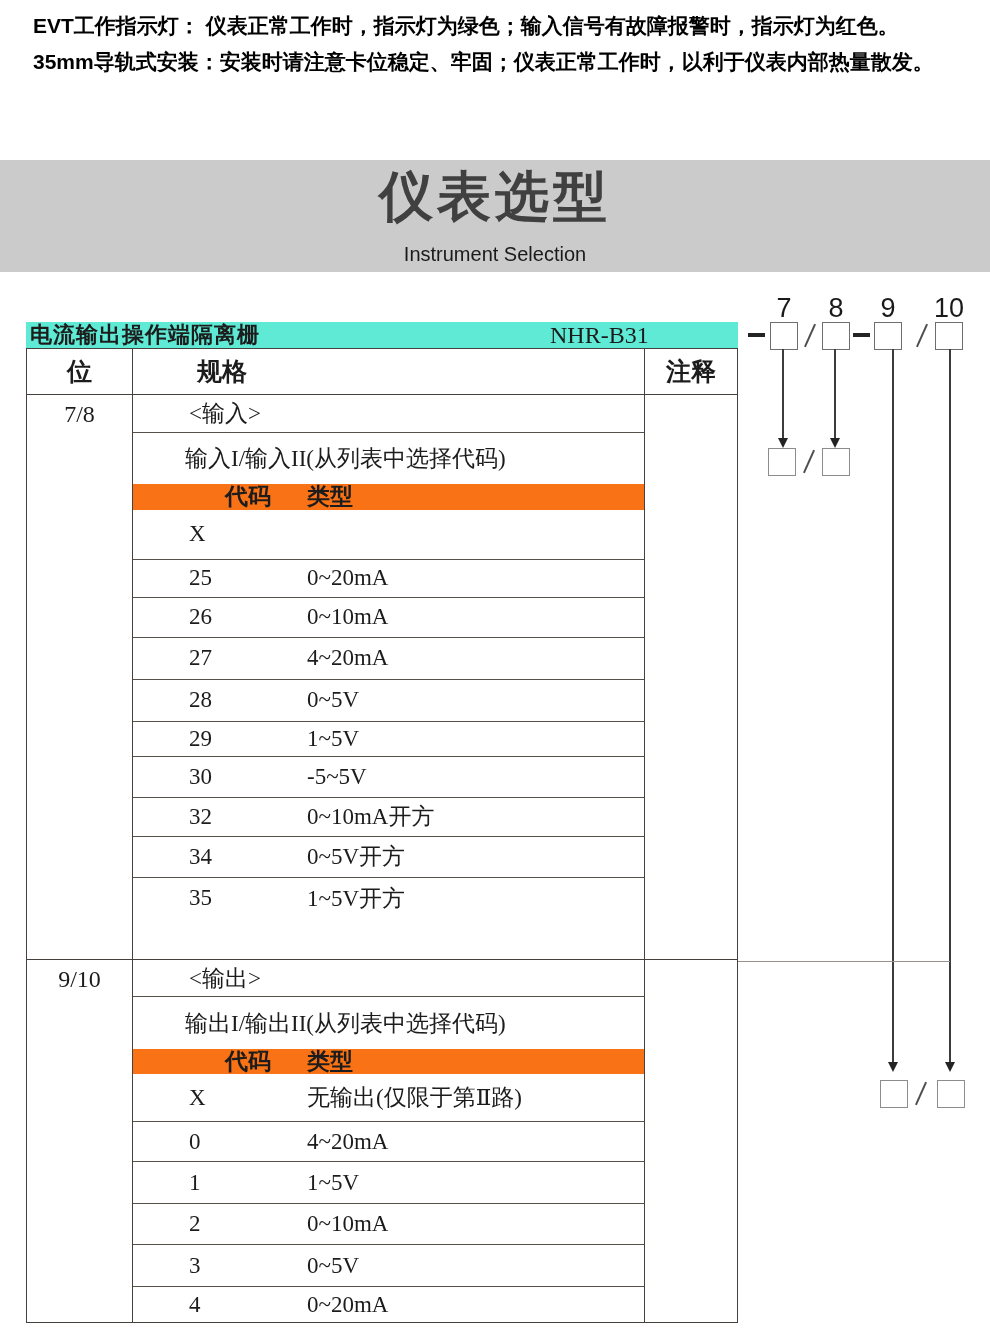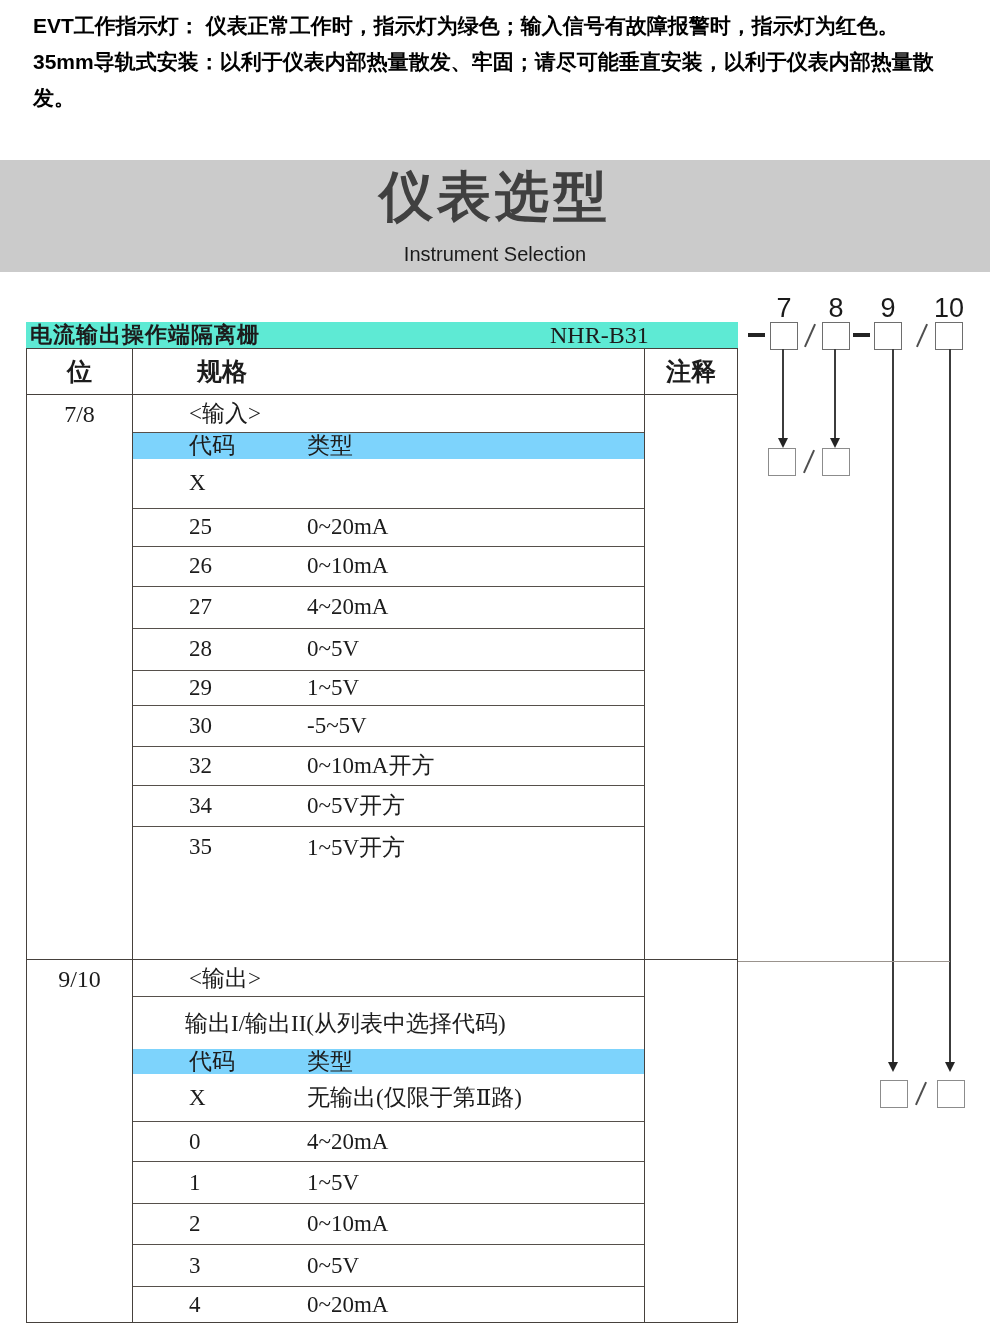--- a/index.html
+++ b/index.html
@@ -42,21 +42,21 @@
   .sec2{height:363px;border-top:1px solid #46413d;}
   .pos-cell{width:106px;border-right:1px solid #46413d;display:flex;justify-content:center;
             align-items:flex-start;padding-top:6px;font-size:24px;box-sizing:border-box;}
   .spec-cell{width:512px;border-right:1px solid #46413d;display:flex;flex-direction:column;
              box-sizing:border-box;}
   .note-cell{flex:1;}
 
   .srow{display:flex;align-items:center;padding-left:56px;font-size:23px;box-sizing:border-box;}
   .bb{border-bottom:1px solid #56504b;}
   .desc-row{padding-left:52px;}
-  .code-hdr{background:#7dd3fc;font-weight:400;}
+  .code-hdr{background:#f97316;font-weight:700;text-align:center;}
   .code{display:inline-block;width:118px;}
   .type{display:inline-block;}
 
   
   .digit{position:absolute;width:28px;text-align:center;
          font-family:"Liberation Sans","DejaVu Sans",sans-serif;font-size:27px;color:#1a1a1a;}
   .obox{position:absolute;width:26px;height:26px;border:1.5px solid #6e6e6e;background:#fff;
         box-sizing:content-box;}
   .obox.light{border-color:#8c8c8c;}
   .dash{position:absolute;width:17px;height:4px;background:#242424;}
@@ -66,21 +66,21 @@
          border-right:5px solid transparent;border-top:10px solid #242424;}
   .ext-line{position:absolute;height:1px;background:#9a938d;}
 </style>
 </head>
 <body>
 
 <div class="page">
 
   <div class="top-notes">
     <div>EVT工作指示灯： 仪表正常工作时，指示灯为绿色；输入信号有故障报警时，指示灯为红色。</div>
-    <div>35mm导轨式安装：以利于仪表内部热量散发、牢固；请尽可能垂直安装，以利于仪表内部热量散发。</div>
+    <div>35mm导轨式安装：安装时请注意卡位稳定、牢固；仪表正常工作时，以利于仪表内部热量散发。</div>
   </div>
 
   <div class="banner">
     <div class="banner-title">仪表选型</div>
     <div class="banner-sub">Instrument Selection</div>
   </div>
 
   <div class="product-bar">
     <span class="product-name">电流输出操作端隔离栅</span>
     <span class="product-model">NHR-B31</span>
@@ -91,20 +91,23 @@
       <div class="c-pos">位</div>
       <div class="c-spec">规格</div>
       <div class="c-note">注释</div>
     </div>
 
     <div class="section sec1">
       <div class="pos-cell">7/8</div>
       <div class="spec-cell">
         <div class="srow bb" style="height:38px">
           <span>&lt;输入&gt;</span>
+        </div>
+        <div class="srow desc-row" style="height:51px">
+          <span>输入I/输入II(从列表中选择代码)</span>
         </div>
         <div class="srow code-hdr" style="height:26px">
           <span class="code">代码</span>
           <span class="type">类型</span>
         </div>
         <div class="srow bb" style="height:50px">
           <span class="code">X</span>
         </div>
         <div class="srow bb" style="height:38px">
           <span class="code">25</span>

